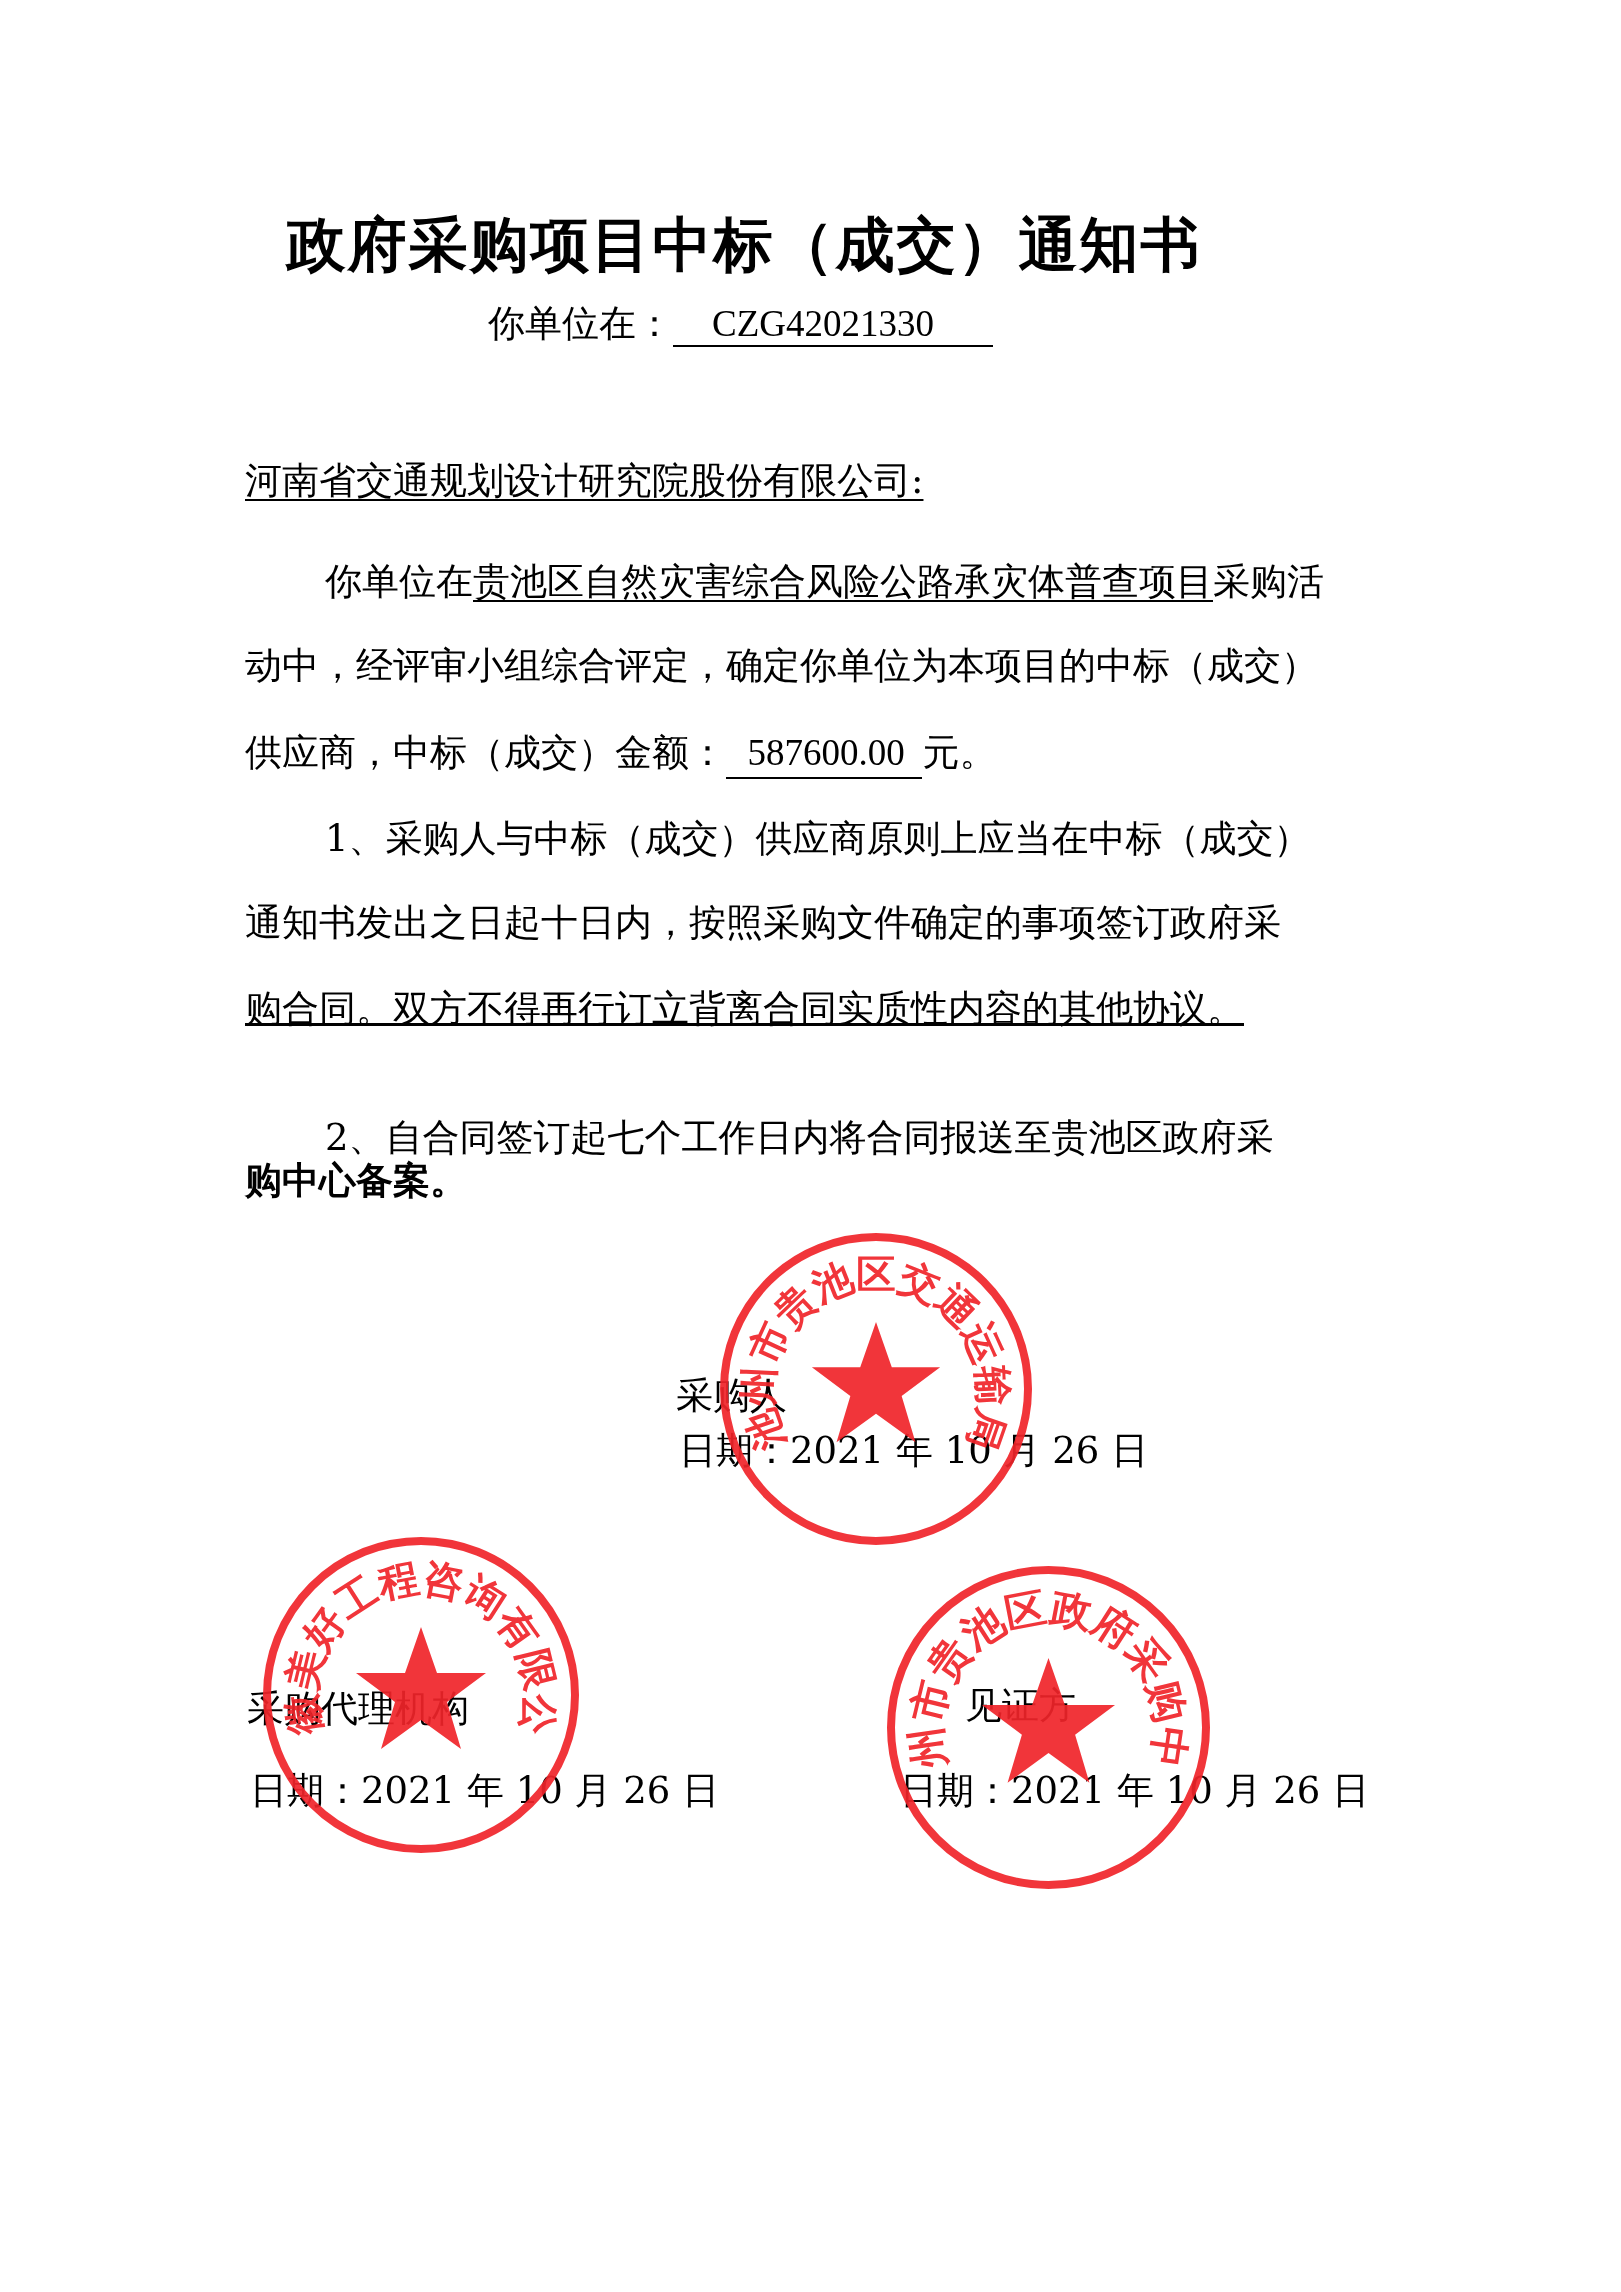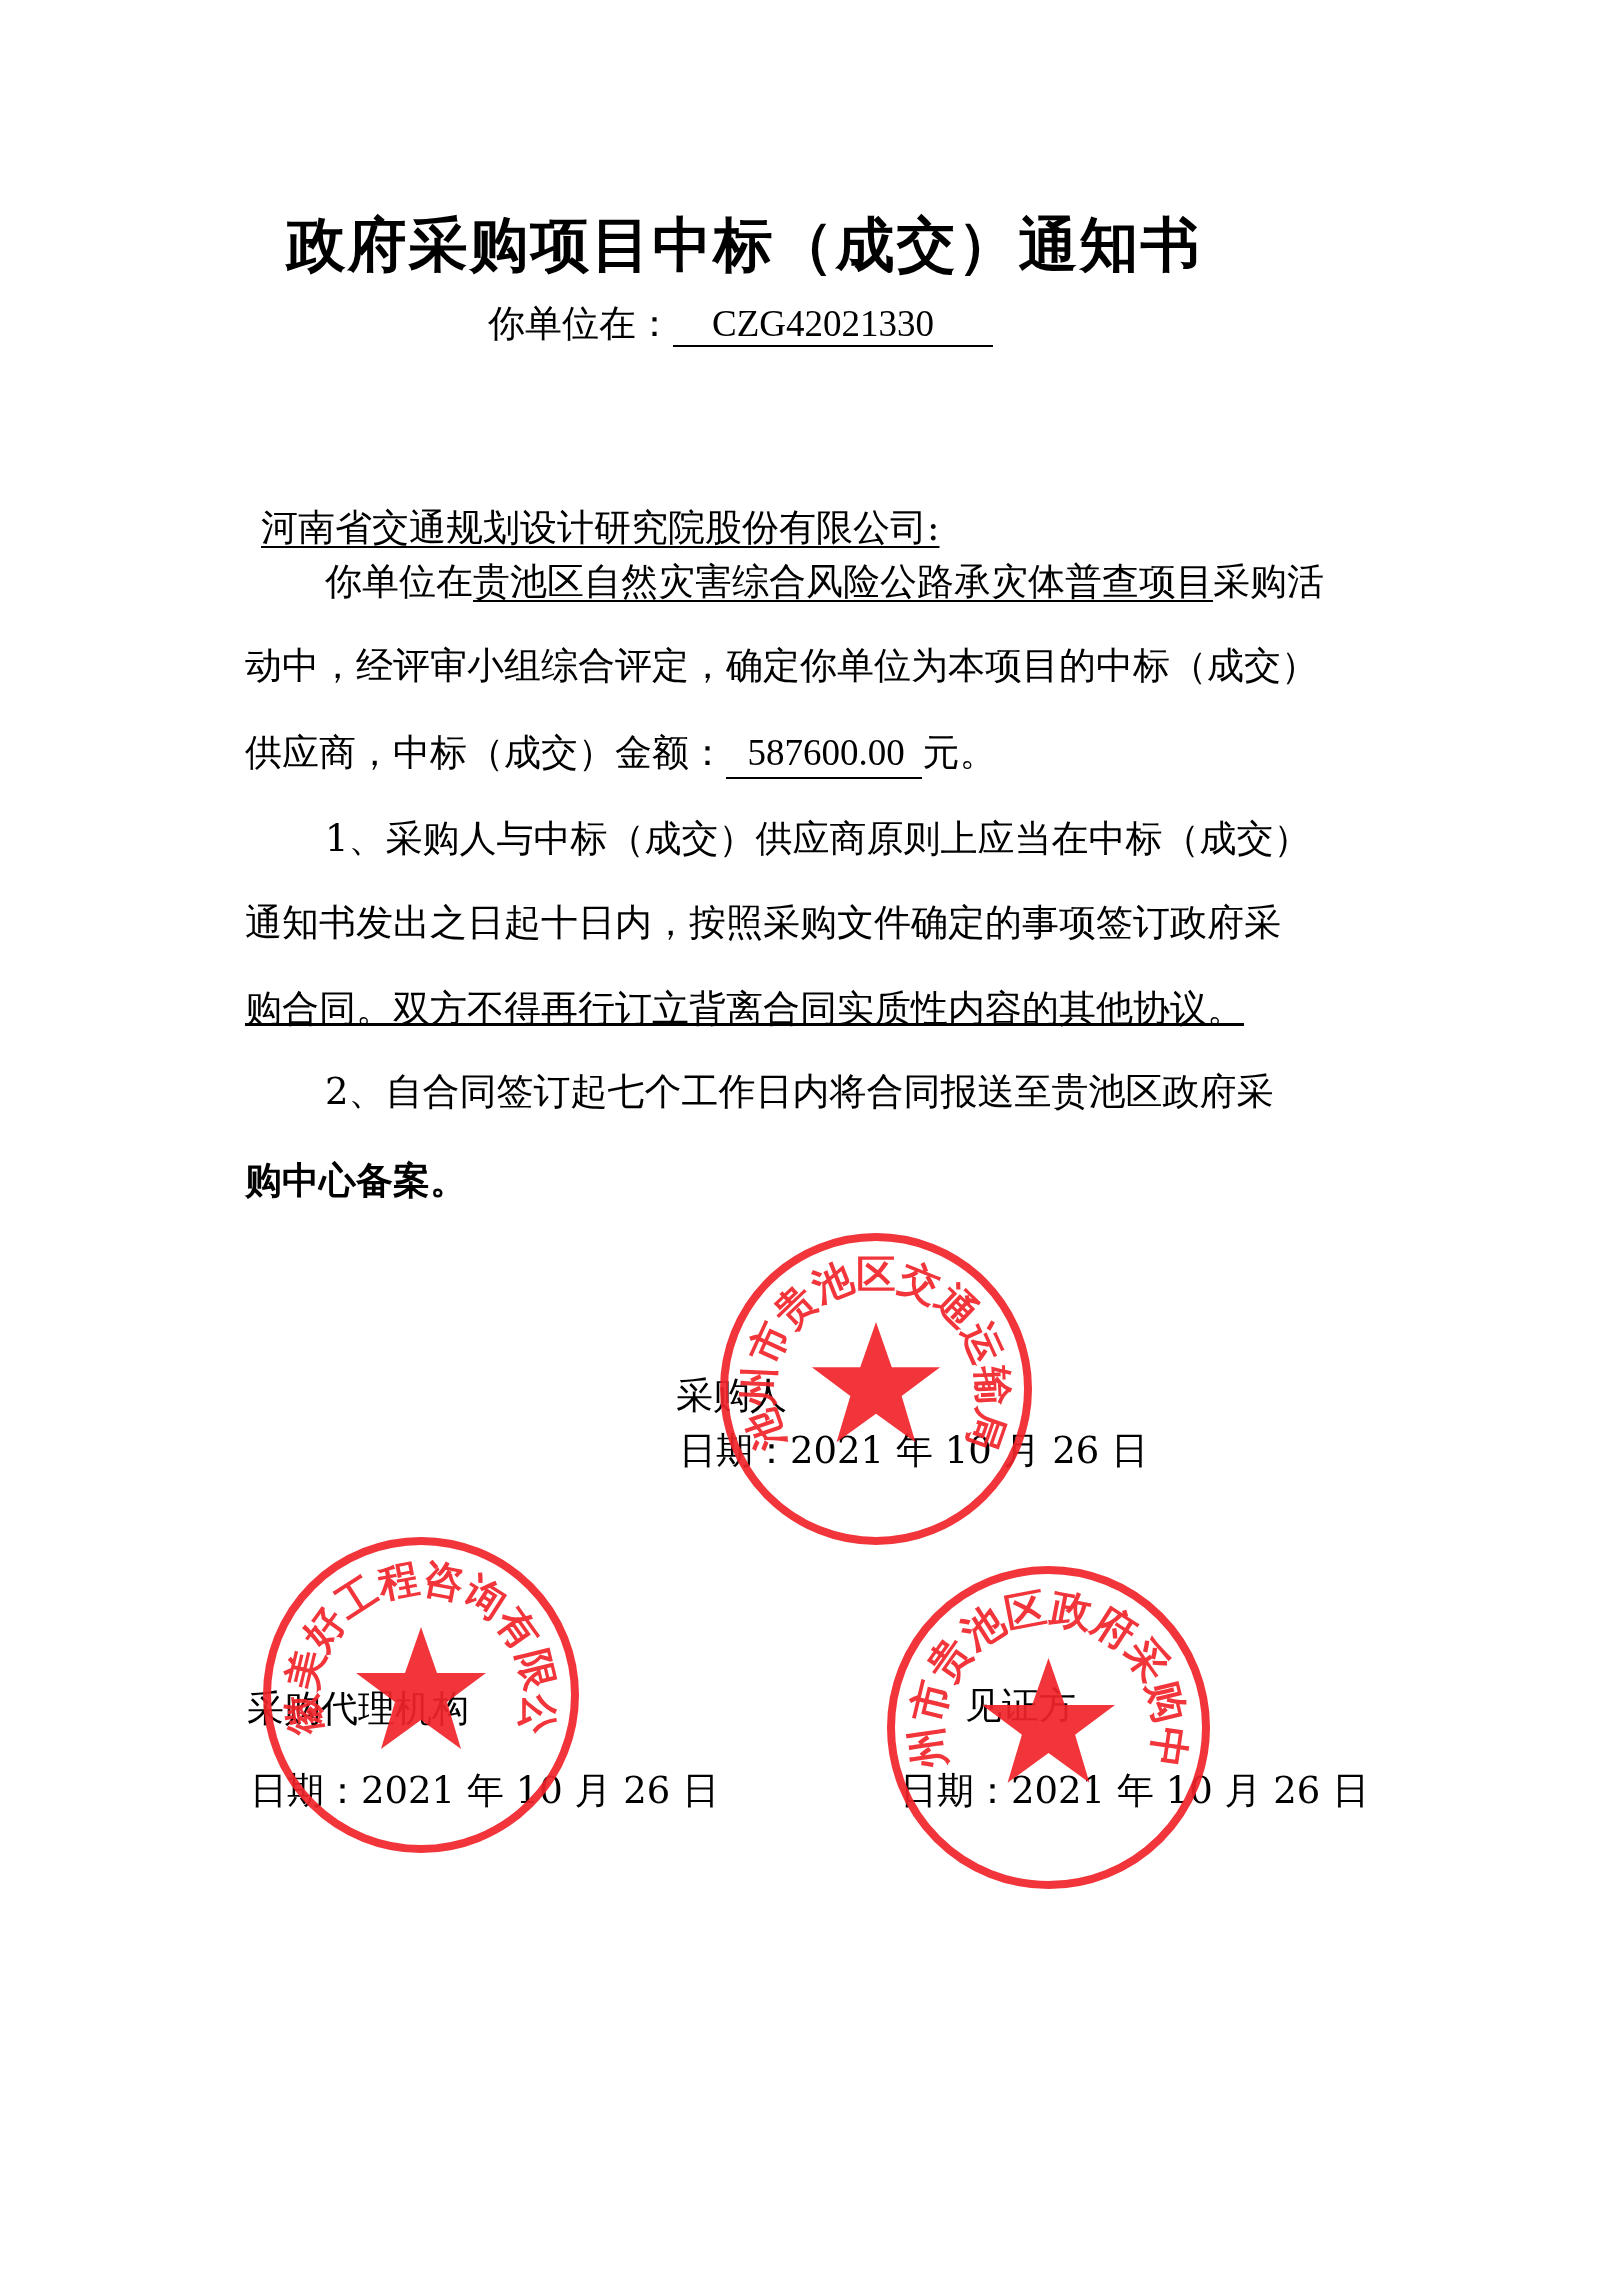--- a/index.html
+++ b/index.html
@@ -23,34 +23,34 @@
 </style>
 </head>
 <body>
 
 <div class="abs title">政府采购项目中标（成交）通知书</div>
 
 <div class="abs projno">
   <span>你单位在：</span><span class="val">CZG42021330</span>
 </div>
 
-<div class="abs body-text u" style="top:456px;left:261px;line-height:49px;margin-top:47px;">河南省交通规划设计研究院股份有限公司:</div>
+<div class="abs body-text u" style="top:456px;left:245px;line-height:49px;">河南省交通规划设计研究院股份有限公司:</div>
 
 <div class="abs body-text" style="top:539px;left:325px;">
   <span>你单位在</span><span class="u">贵池区自然灾害综合风险公路承灾体普查项目</span><span>采购活</span>
 </div>
 <div class="abs body-text" style="top:623px;left:245px;">动中，经评审小组综合评定，确定你单位为本项目的中标（成交）</div>
 <div class="abs body-text" style="top:710px;left:245px;">
   <span>供应商，中标（成交）金额：</span><span class="amount">587600.00</span><span>元。</span>
 </div>
 
 <div class="abs body-text" style="top:796px;left:325px;">1、采购人与中标（成交）供应商原则上应当在中标（成交）</div>
 <div class="abs body-text" style="top:880px;left:245px;">通知书发出之日起十日内，按照采购文件确定的事项签订政府采</div>
 <div class="abs body-text" style="top:966px;left:245px;text-decoration:underline;">购合同。双方不得再行订立背离合同实质性内容的其他协议。</div>
-<div class="abs body-text" style="top:1049px;left:325px;">2、自合同签订起七个工作日内将合同报送至贵池区政府采</div>
+<div class="abs body-text" style="top:1095px;left:325px;">2、自合同签订起七个工作日内将合同报送至贵池区政府采</div>
 <div class="abs body-text" style="top:1137px;left:245px;font-weight:bold;">购中心备案。</div>
 
 <div class="abs sign" style="top:1343px;left:676px;margin-top:28px;">采购人</div>
 <div class="abs sign" style="top:1426px;left:679px;">日期：2021 年 10 月 26 日</div>
 
 <div class="abs sign" style="top:1684px;left:247px;">采购代理机构</div>
 <div class="abs sign" style="top:1766px;left:250px;">日期：2021 年 10 月 26 日</div>
 
 <div class="abs sign" style="top:1681px;left:965px;">见证方</div>
 <div class="abs sign" style="top:1766px;left:900px;">日期：2021 年 10 月 26 日</div>

